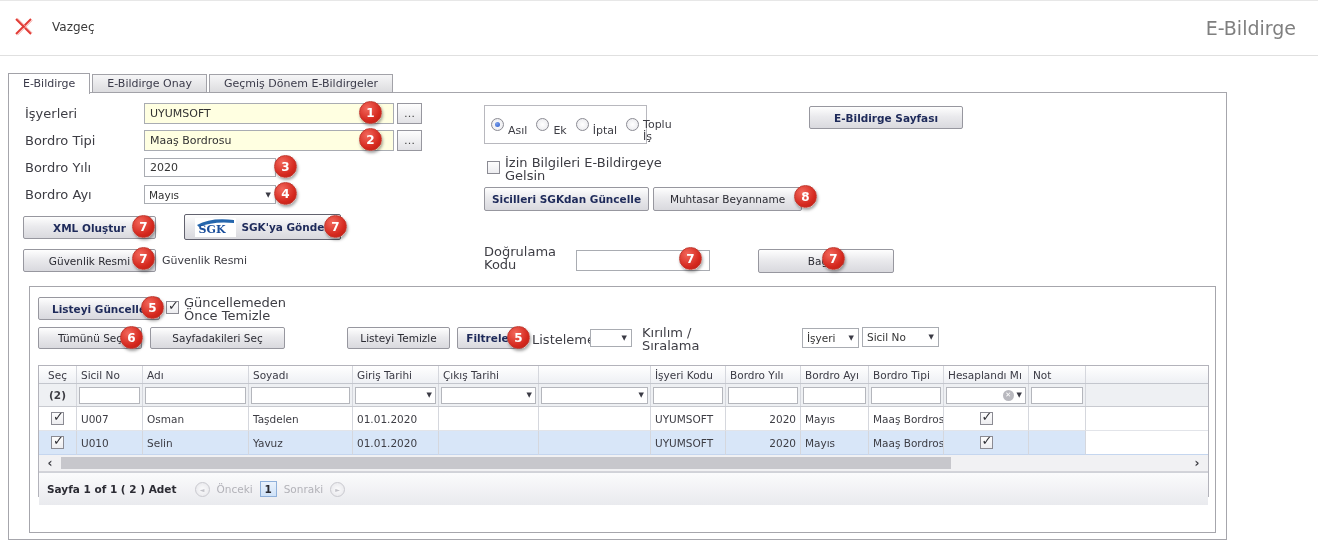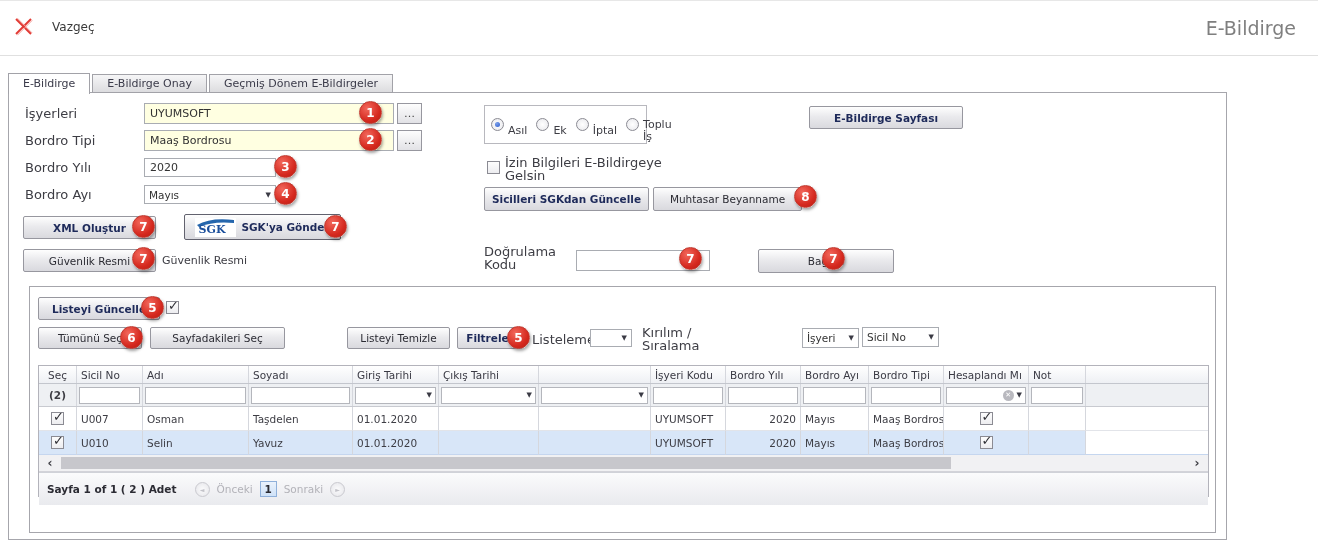--- a/index.html
+++ b/index.html
@@ -226,20 +226,21 @@
   <div class="inner-panel">
 
     <div class="btn primary" style="left:8px; top:10px; width:122px; height:23px;">
       <span>Listeyi Güncelle</span>
     </div>
     <div class="badge" style="left:111px; top:9px;">5</div>
 
     <div class="cb" style="left:136px; top:14px;">
       <span class="chk">✓</span>
     </div>
+    <div class="lbl wrap" style="left:154px; top:9px; width:138px;">Güncellemeden Önce Temizle</div>
 
     <div class="btn" style="left:8px; top:40px; width:104px; height:22px;">
       <span>Tümünü Seç</span>
     </div>
     <div class="badge" style="left:90px; top:39px;">6</div>
 
     <div class="btn" style="left:120px; top:40px; width:135px; height:22px;">
       <span>Sayfadakileri Seç</span>
     </div>
 

